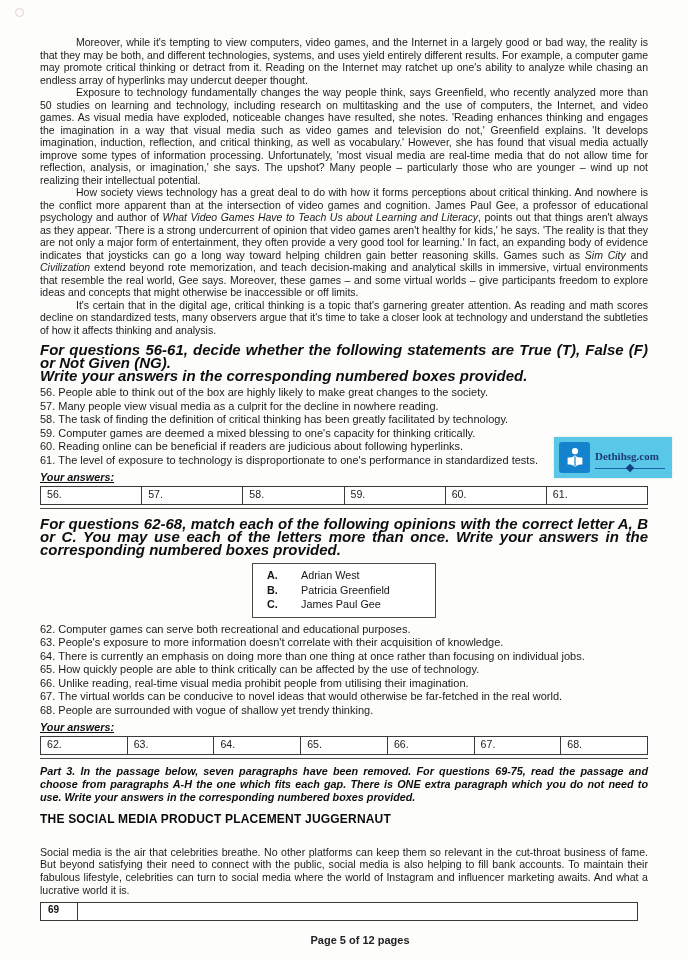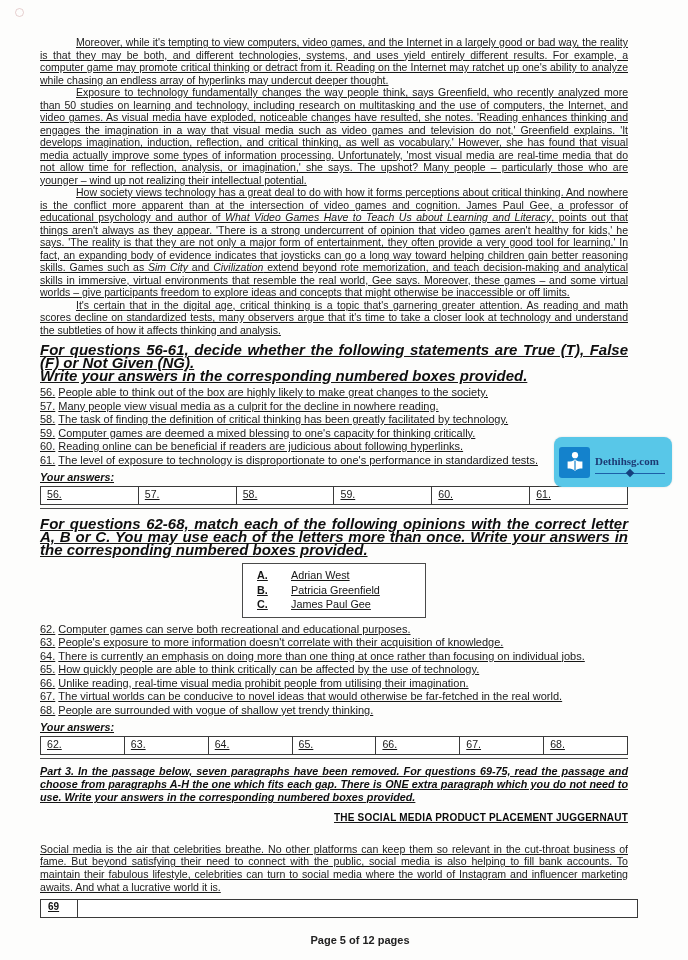--- a/index.html
+++ b/index.html
@@ -2,21 +2,21 @@
 <html><head>
 <meta charset="utf-8">
 <style>
   * { box-sizing: border-box; margin: 0; padding: 0; }
   html, body { width: 688px; height: 960px; overflow: hidden; background: #f7f7f6; }
   .page {
     position: relative; width: 688px; height: 960px;
     background: #fdfdfc; color: #161616;
     font-family: "Liberation Sans", sans-serif;
   }
-  .content { padding: 36px 60px 0 40px; text-decoration: underline; }
+  .content { padding: 36px 40px 0 40px; }
   .para {
     font-size: 10.5px; line-height: 12.5px; text-align: justify;
     text-indent: 36px; color: #1b1b1b;
   }
   .it { font-style: italic; }
   .instr {
     font-weight: bold; font-style: italic; font-size: 15px;
     line-height: 13px; text-align: justify; margin-top: 7px; color: #0e0e0e;
   }
   .qlist { margin-top: 4px; }
@@ -41,43 +41,43 @@
     padding: 4px 10px 5px 14px; background: #fff;
   }
   .opt { display: flex; font-size: 10.8px; line-height: 14.5px; }
   .opt-letter { font-weight: bold; width: 34px; }
   .part3-instr {
     font-weight: bold; font-style: italic; font-size: 10.8px;
     line-height: 13.2px; text-align: justify; margin-top: 6px; color: #0e0e0e;
   }
   .part-label { font-weight: bold; font-style: italic; }
   .sec-title {
-    text-align: right; font-weight: bold; font-size: 10px;
+    text-align: left; font-weight: bold; font-size: 12px;
     margin-top: 7px; letter-spacing: 0.2px; color: #0a0a0a;
   }
   .plain-para {
     font-size: 10.6px; line-height: 12.8px; text-align: justify;
     margin-top: 20px; color: #1b1b1b;
   }
   .gap-box {
     display: flex; border: 1.5px solid #3a3a3a; margin-top: 5px;
     width: 598px; background: #fff;
   }
   .gap-num {
     width: 37px; border-right: 1.5px solid #3a3a3a; font-weight: bold;
     font-size: 10px; padding: 1px 0 2px 7px; color: #111;
   }
   .gap-rest { flex: 1; height: 17px; }
   .footer {
     position: absolute; left: 16px; bottom: 14px; width: 100%;
     text-align: center; font-size: 11px; font-weight: bold; color: #222;
   }
   .watermark {
-    position: absolute; top: 437px; right: 16px; width: 118px; height: 50px;
-    border-radius: 8px; display: flex; align-items: center; padding: 5px;
+    position: absolute; top: 437px; right: 16px; width: 118px; height: 41px;
+    border-radius: 0; display: flex; align-items: center; padding: 5px;
     box-shadow: 0 0 2px rgba(0,0,0,0.15);
   }
   .wm-icon {
     width: 31px; height: 31px; border-radius: 3px; flex: 0 0 31px;
     display: flex; align-items: center; justify-content: center;
   }
   .wm-right { flex: 1; padding-left: 5px; }
   .wm-text {
     font-family: "Liberation Serif", serif; font-weight: bold;
     font-size: 11px; white-space: nowrap;

